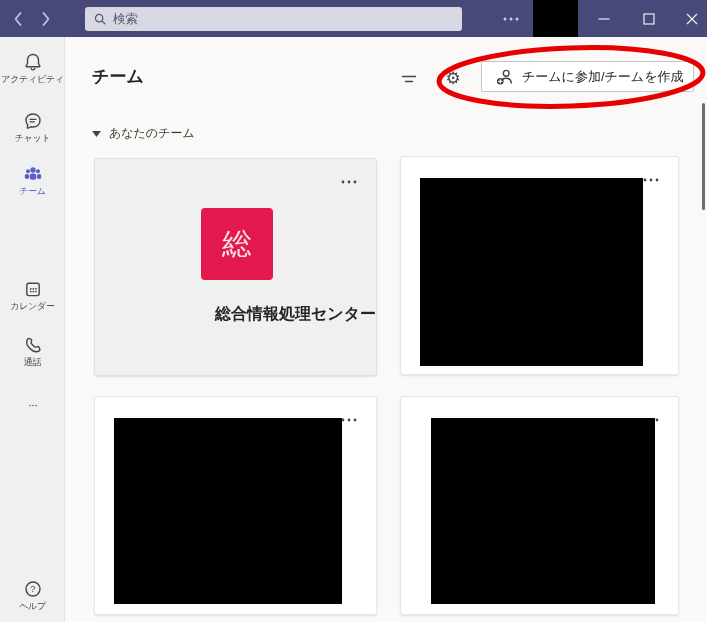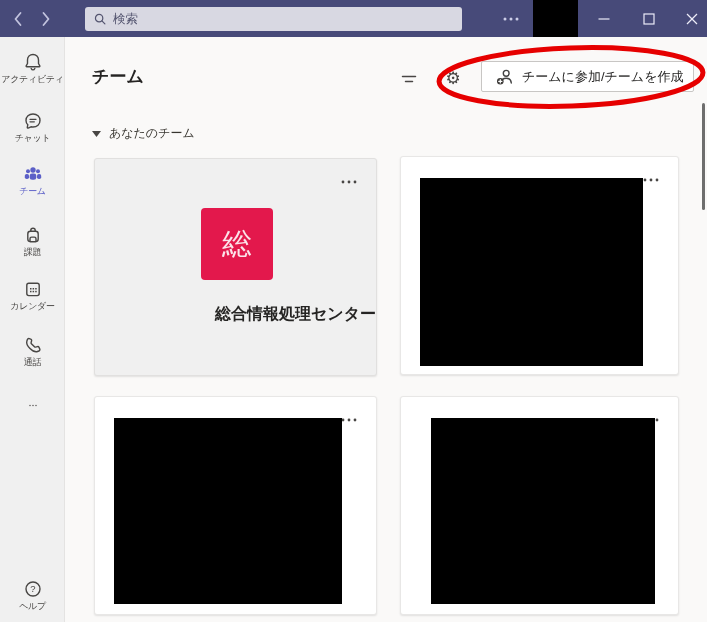--- a/index.html
+++ b/index.html
@@ -137,28 +137,20 @@
           <circle cx="5" cy="7.2" r="2" fill="#5B5FC7"></circle>
           <circle cx="15" cy="7.2" r="2" fill="#5B5FC7"></circle>
           <circle cx="10" cy="6" r="2.7" fill="#5B5FC7"></circle>
           <rect x="6.7" y="9.4" width="6.6" height="6.4" rx="2.4" fill="#5B5FC7"></rect>
           <rect x="1.8" y="10" width="4.2" height="5" rx="1.8" fill="#5B5FC7"></rect>
           <rect x="14" y="10" width="4.2" height="5" rx="1.8" fill="#5B5FC7"></rect>
         </svg>
       <span class="lbl">チーム</span>
     </div>
 
-    <div class="rail-item it-assign">
-      <svg class="ic" viewBox="0 0 20 20">
-          <rect x="4.8" y="6.3" width="10.4" height="10.4" rx="2.6" fill="none" stroke="#484644" stroke-width="1.4"></rect>
-          <path d="M7.8 6.3V5.4c0-1.2.9-2.1 2.2-2.1s2.2.9 2.2 2.1v.9" fill="none" stroke="#484644" stroke-width="1.4"></path>
-          <path d="M7 16.7v-3c0-.9.7-1.6 1.6-1.6h2.8c.9 0 1.6.7 1.6 1.6v3" fill="none" stroke="#484644" stroke-width="1.4"></path>
-        </svg>
-      <span class="lbl">課題</span>
-    </div>
 
     <div class="rail-item it-cal">
       <svg class="ic" viewBox="0 0 20 20">
           <rect x="3.8" y="4.2" width="12.4" height="12.4" rx="2" fill="none" stroke="#484644" stroke-width="1.4"></rect>
           <rect x="7" y="9" width="1.5" height="1.5" fill="#484644"></rect>
           <rect x="9.6" y="9" width="1.5" height="1.5" fill="#484644"></rect>
           <rect x="12.2" y="9" width="1.5" height="1.5" fill="#484644"></rect>
           <rect x="7" y="11.8" width="1.5" height="1.5" fill="#484644"></rect>
           <rect x="9.6" y="11.8" width="1.5" height="1.5" fill="#484644"></rect>
           <rect x="12.2" y="11.8" width="1.5" height="1.5" fill="#484644"></rect>

